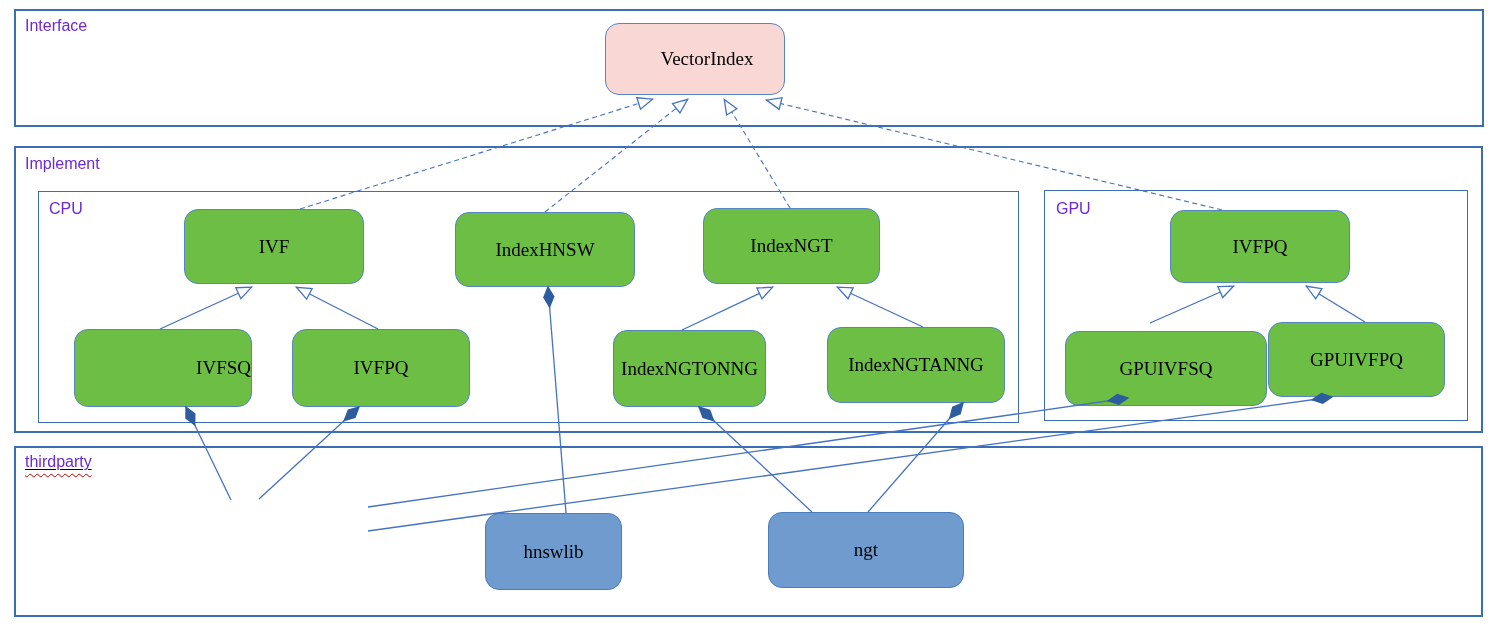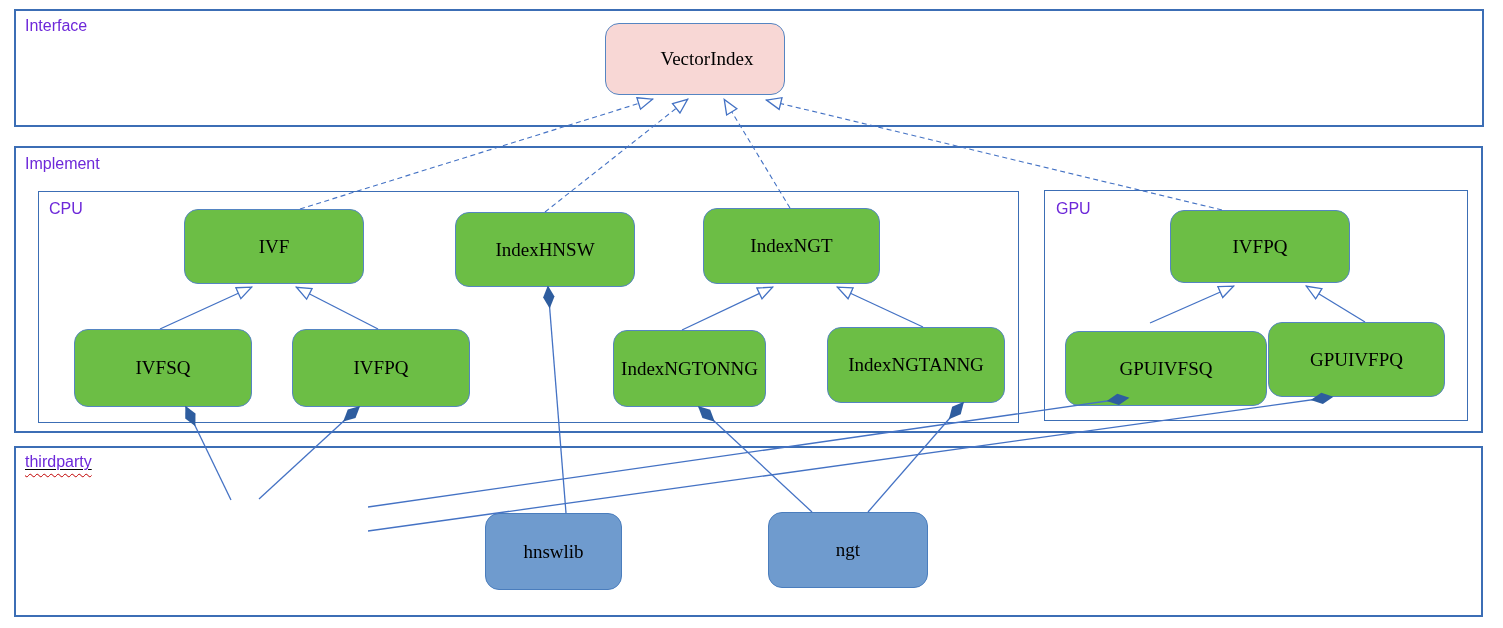--- a/index.html
+++ b/index.html
@@ -102,21 +102,21 @@
     </div>
 
   <div class="node green" style="left:703px;top:208px;width:177px;height:76px;">
       <span>IndexNGT</span>
     </div>
 
   <div class="node green" style="left:1170px;top:210px;width:180px;height:73px;">
       <span>IVFPQ</span>
     </div>
 
-  <div class="node green" style="left:74px;top:329px;width:178px;height:78px;">
+  <div class="node green" style="left:74px;top:329px;width:178px;height:78px;justify-content:flex-end;">
       <span>IVFSQ</span>
     </div>
 
   <div class="node green" style="left:292px;top:329px;width:178px;height:78px;">
       <span>IVFPQ</span>
     </div>
 
   <div class="node green" style="left:613px;top:330px;width:153px;height:77px;">
       <span>IndexNGTONNG</span>
     </div>
@@ -131,21 +131,21 @@
 
   <div class="node green" style="left:1268px;top:322px;width:177px;height:75px;">
       <span>GPUIVFPQ</span>
     </div>
 
 
   <div class="node blue" style="left:485px;top:513px;width:137px;height:77px;">
       <span>hnswlib</span>
     </div>
 
-  <div class="node blue" style="left:768px;top:512px;width:160px;height:76px;">
+  <div class="node blue" style="left:768px;top:512px;width:196px;height:76px;">
       <span>ngt</span>
     </div>
 
   <svg class="connectors" width="1503" height="628" viewBox="0 0 1503 628">
     <defs>
       <marker id="tri" markerUnits="userSpaceOnUse" markerWidth="17" markerHeight="15" viewBox="0 0 17 15" refX="16" refY="7.5" orient="auto">
         <path d="M1,1.5 L15.5,7.5 L1,13.5 Z" style="fill:#ffffff;stroke:var(--line,#4472C4);stroke-width:1.3"></path>
       </marker>
       <marker id="dia" markerUnits="userSpaceOnUse" markerWidth="24" markerHeight="13" viewBox="0 0 24 13" refX="2" refY="6.5" orient="auto">
         <path d="M0.5,6.5 L12,0.8 L23.5,6.5 L12,12.2 Z" style="fill:var(--diamond,#2E5D9F)"></path>

